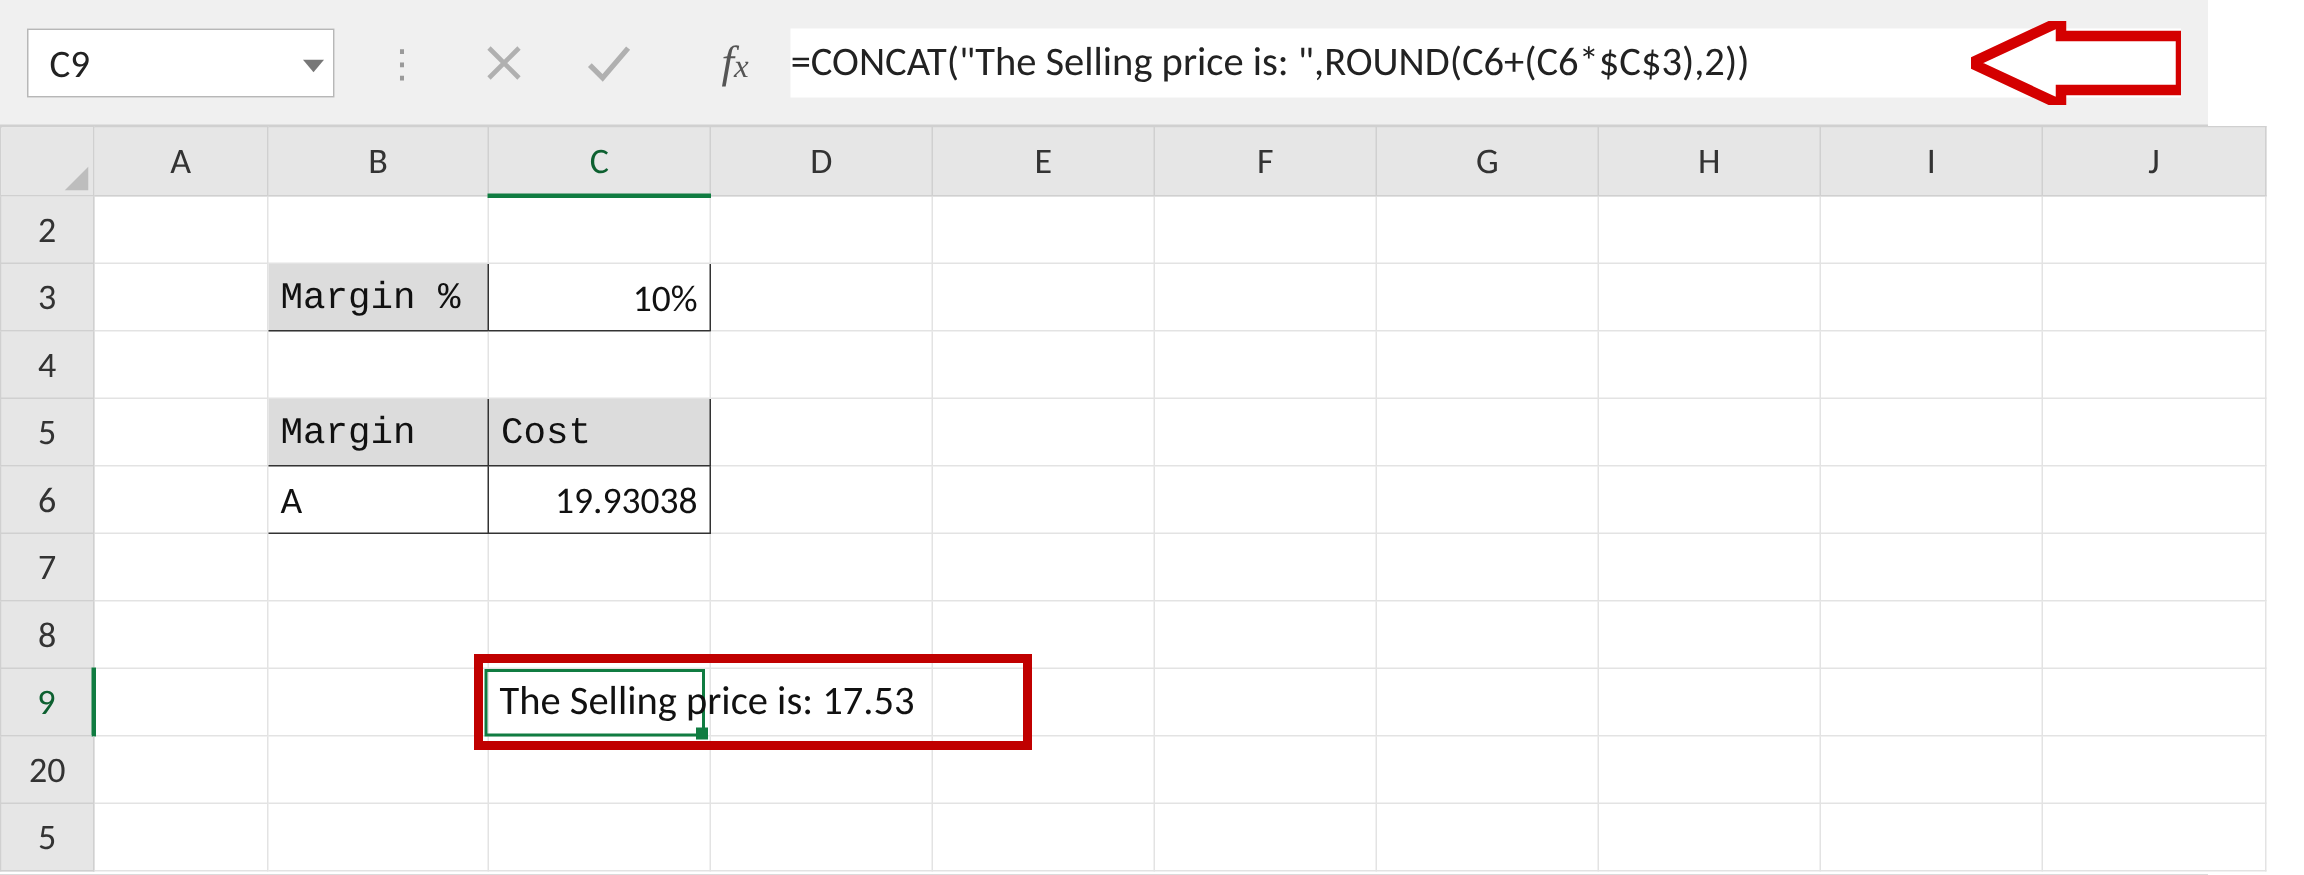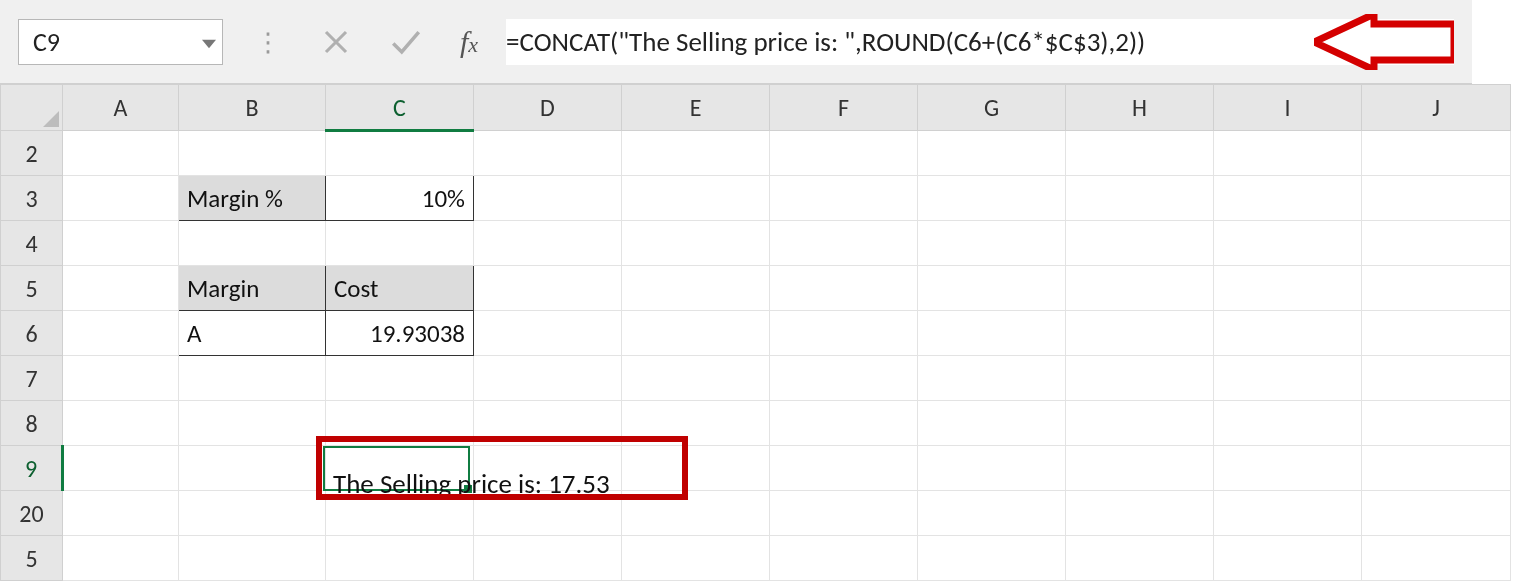--- a/index.html
+++ b/index.html
@@ -47,21 +47,21 @@
     line-height:10px;
   }
   .fb-icon {
     margin-left:40px;
     color:#b0b0b0;
     font-size:34px;
     display:flex; align-items:center; justify-content:center;
   }
   .fb-icon.check { color:#b0b0b0; margin-left:38px;}
   .fx {
-    margin-left:37px;
+    margin-left:58px;
     font-size:30px;
     font-style: italic;
     font-family: "Times New Roman", serif;
     color:#555;
   }
   .formula-input {
     margin-left:28px;
     height:46px;
     flex:1;
     background:#ffffff;
@@ -128,20 +128,21 @@
   }
   .col-A{width:116px;} .col-B{width:147px;} .col-C{width:148px;}
   .col-D{width:148px;} .col-E{width:148px;} .col-F{width:148px;}
   .col-G{width:148px;} .col-H{width:148px;} .col-I{width:148px;}
   .col-J{width:149px;}
 
   
   .box-lbl {
     background:#dcdcdc;
     border:1px solid #333 !important;
+    font-family:Liberation Mono, monospace;
   }
   .box-val {
     background:#ffffff;
     border:1px solid #333 !important;
   }
   .txt-right { text-align:right; }
   .sel-cell {
     position:absolute;
     left:323px;
     top:362px;
@@ -151,21 +152,21 @@
   }
   .sel-cell::after{
     content:"";
     position:absolute;
     right:-4px; bottom:-4px;
     width:8px; height:8px;
     background:#107c41;
   }
   .spill-text {
     position:absolute;
-    left:333px; top:383px;
+    left:333px; top:367px;
     font-size:27px;
     color:#111;
     white-space:nowrap;
     pointer-events:none;
   }
   .red-box {
     position:absolute;
     left:316px; top:352px;
     width:372px; height:64px;
     border:6px solid #c00000;

